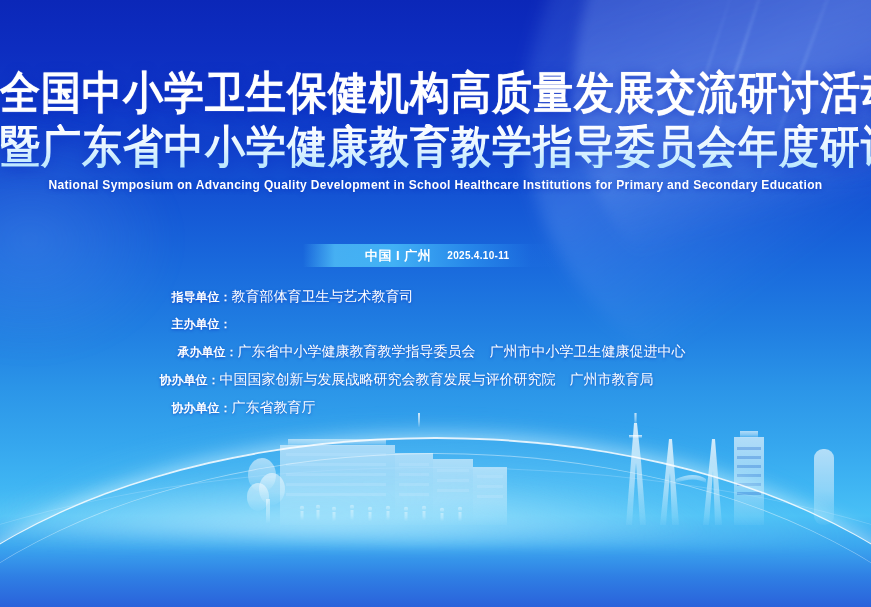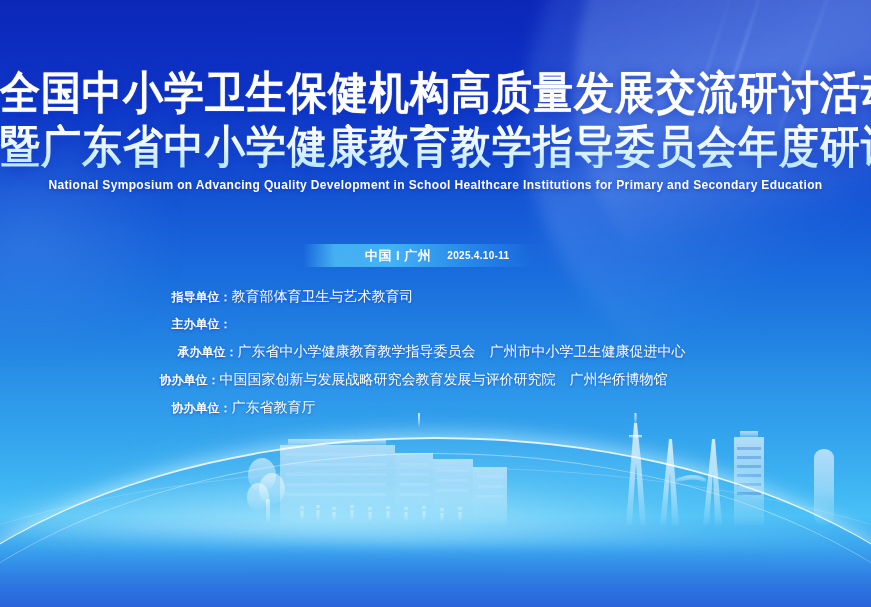--- a/index.html
+++ b/index.html
@@ -373,21 +373,21 @@
     </div>
     <div class="org-row r3">
       <div class="org-inner">
         <span class="org-label">承办单位：</span>
         <span class="org-value">广东省中小学健康教育教学指导委员会　广州市中小学卫生健康促进中心</span>
       </div>
     </div>
     <div class="org-row r4">
       <div class="org-inner">
         <span class="org-label">协办单位：</span>
-        <span class="org-value">中国国家创新与发展战略研究会教育发展与评价研究院　广州华侨博物馆</span>
+        <span class="org-value">中国国家创新与发展战略研究会教育发展与评价研究院　广州市教育局</span>
       </div>
     </div>
     <div class="org-row r5">
       <div class="org-inner">
         <span class="org-label">协办单位：</span>
         <span class="org-value">广东省教育厅</span>
       </div>
     </div>
   </div>
 

